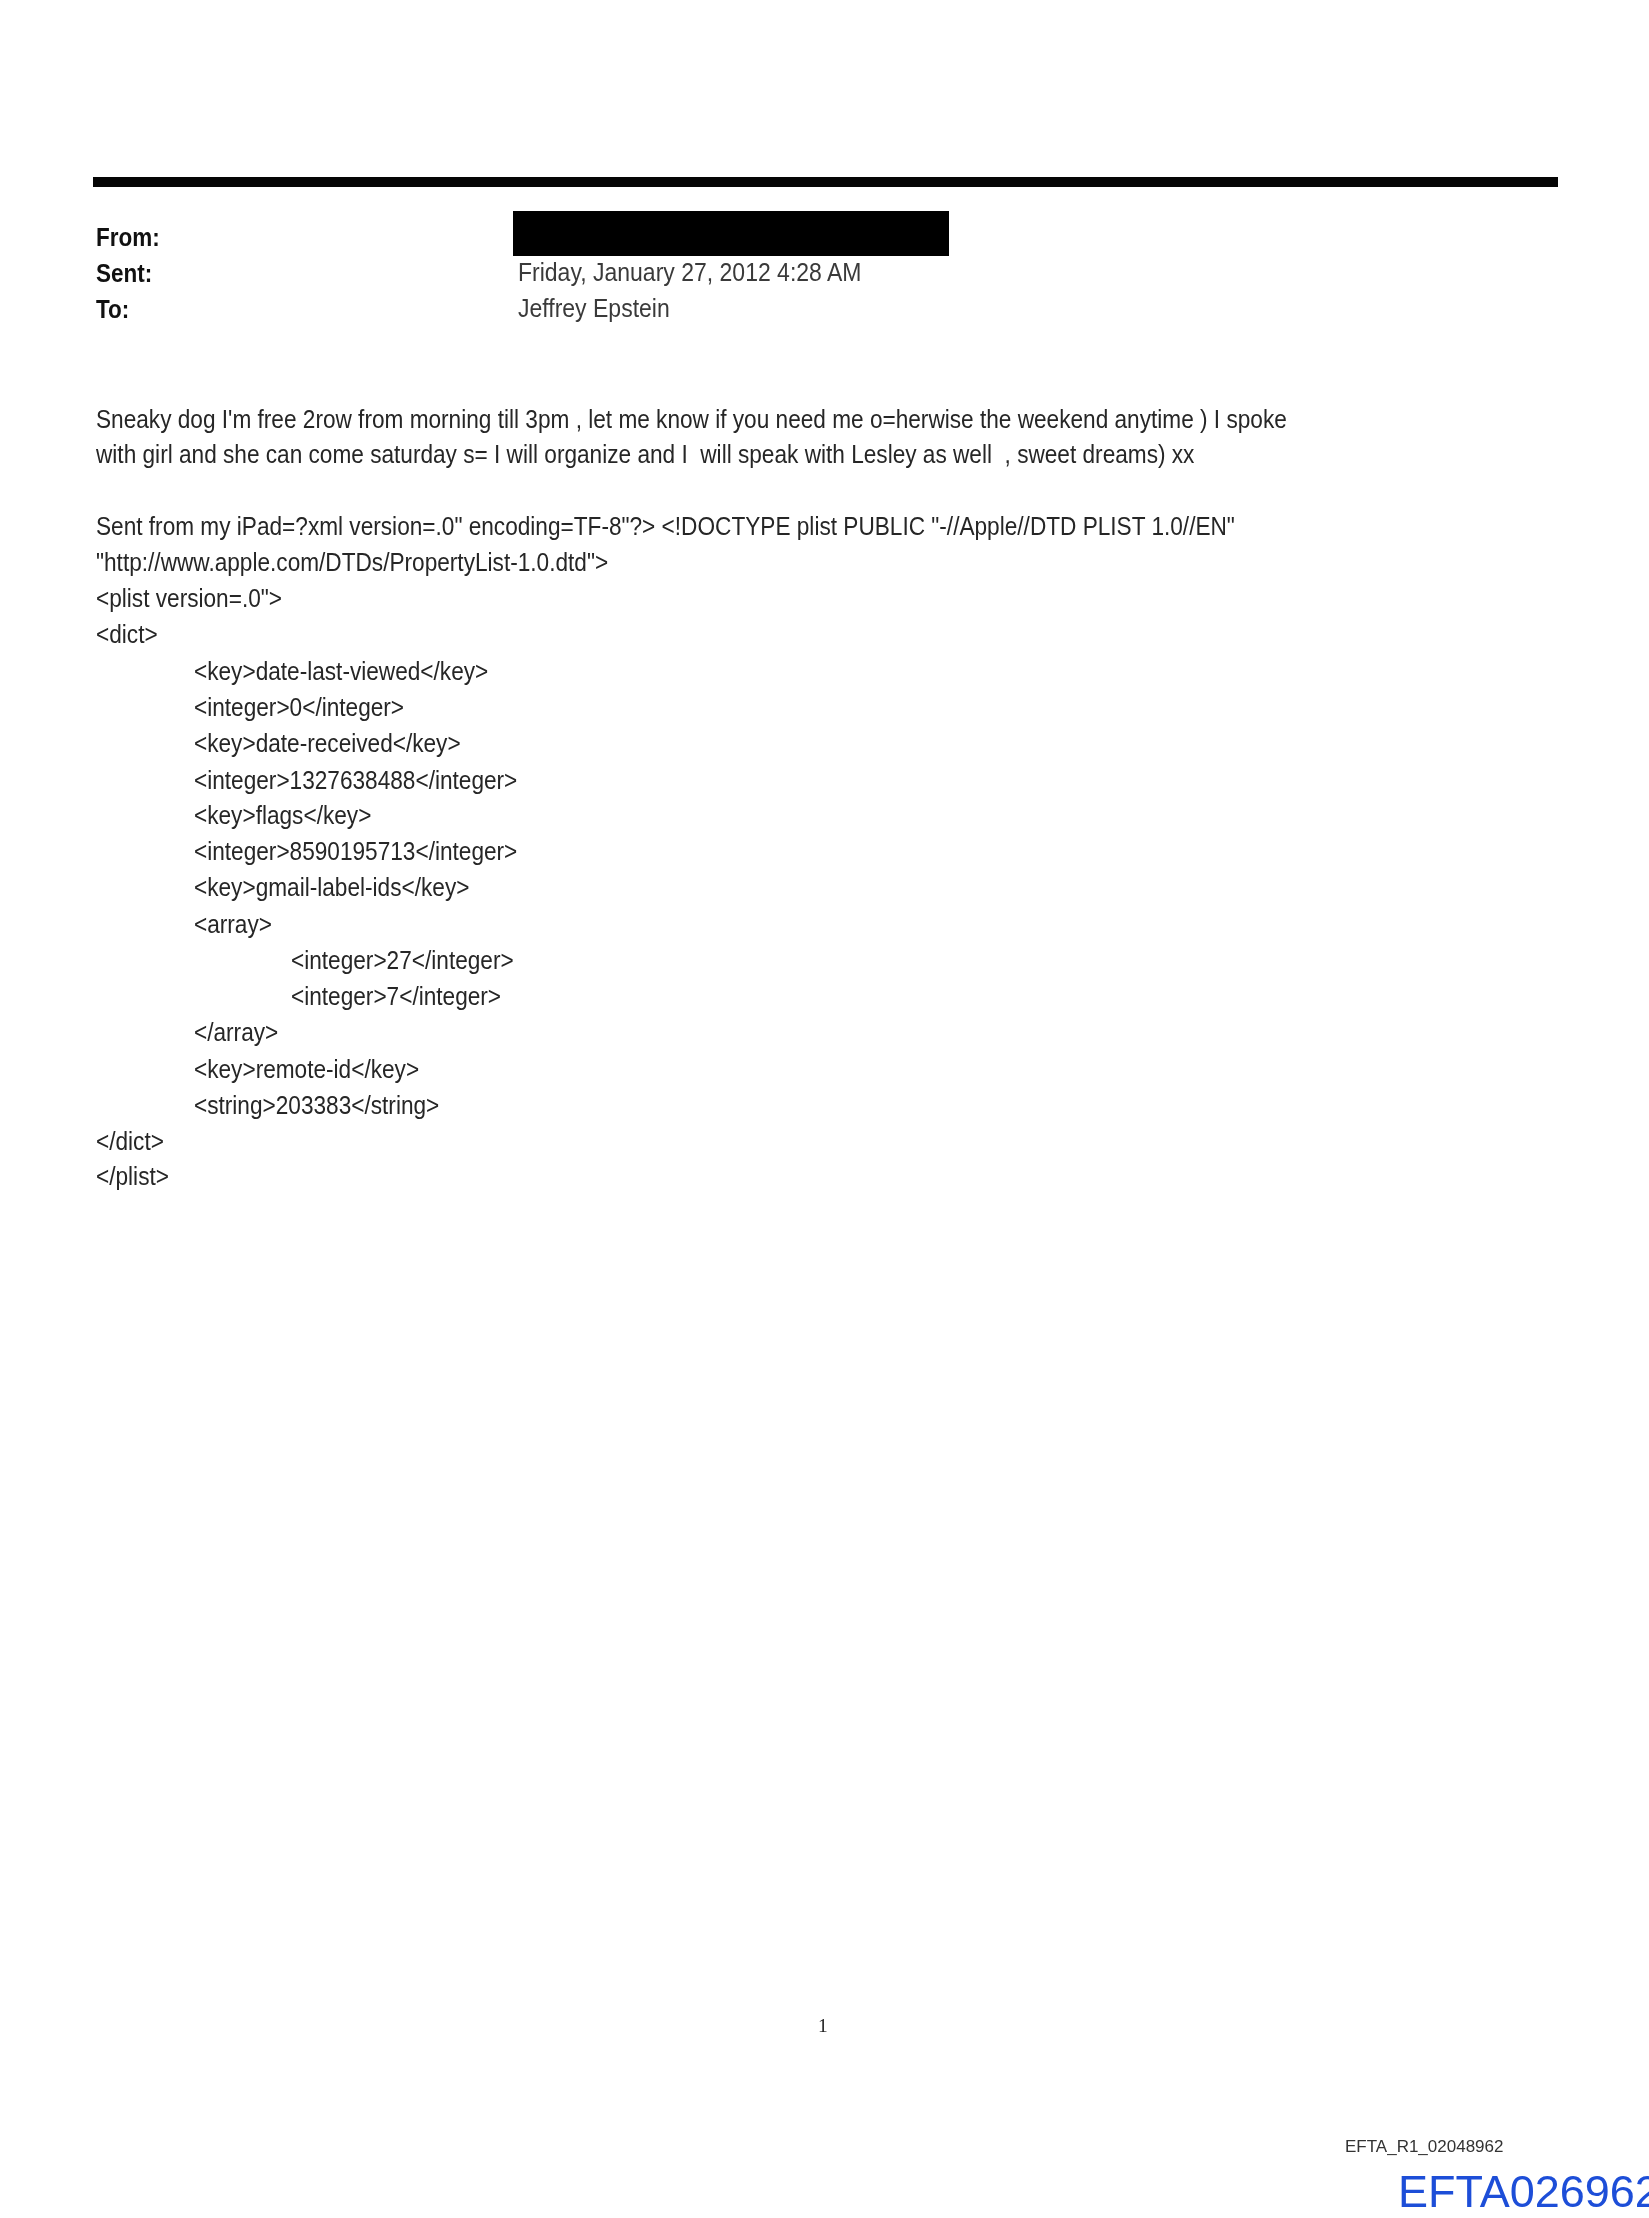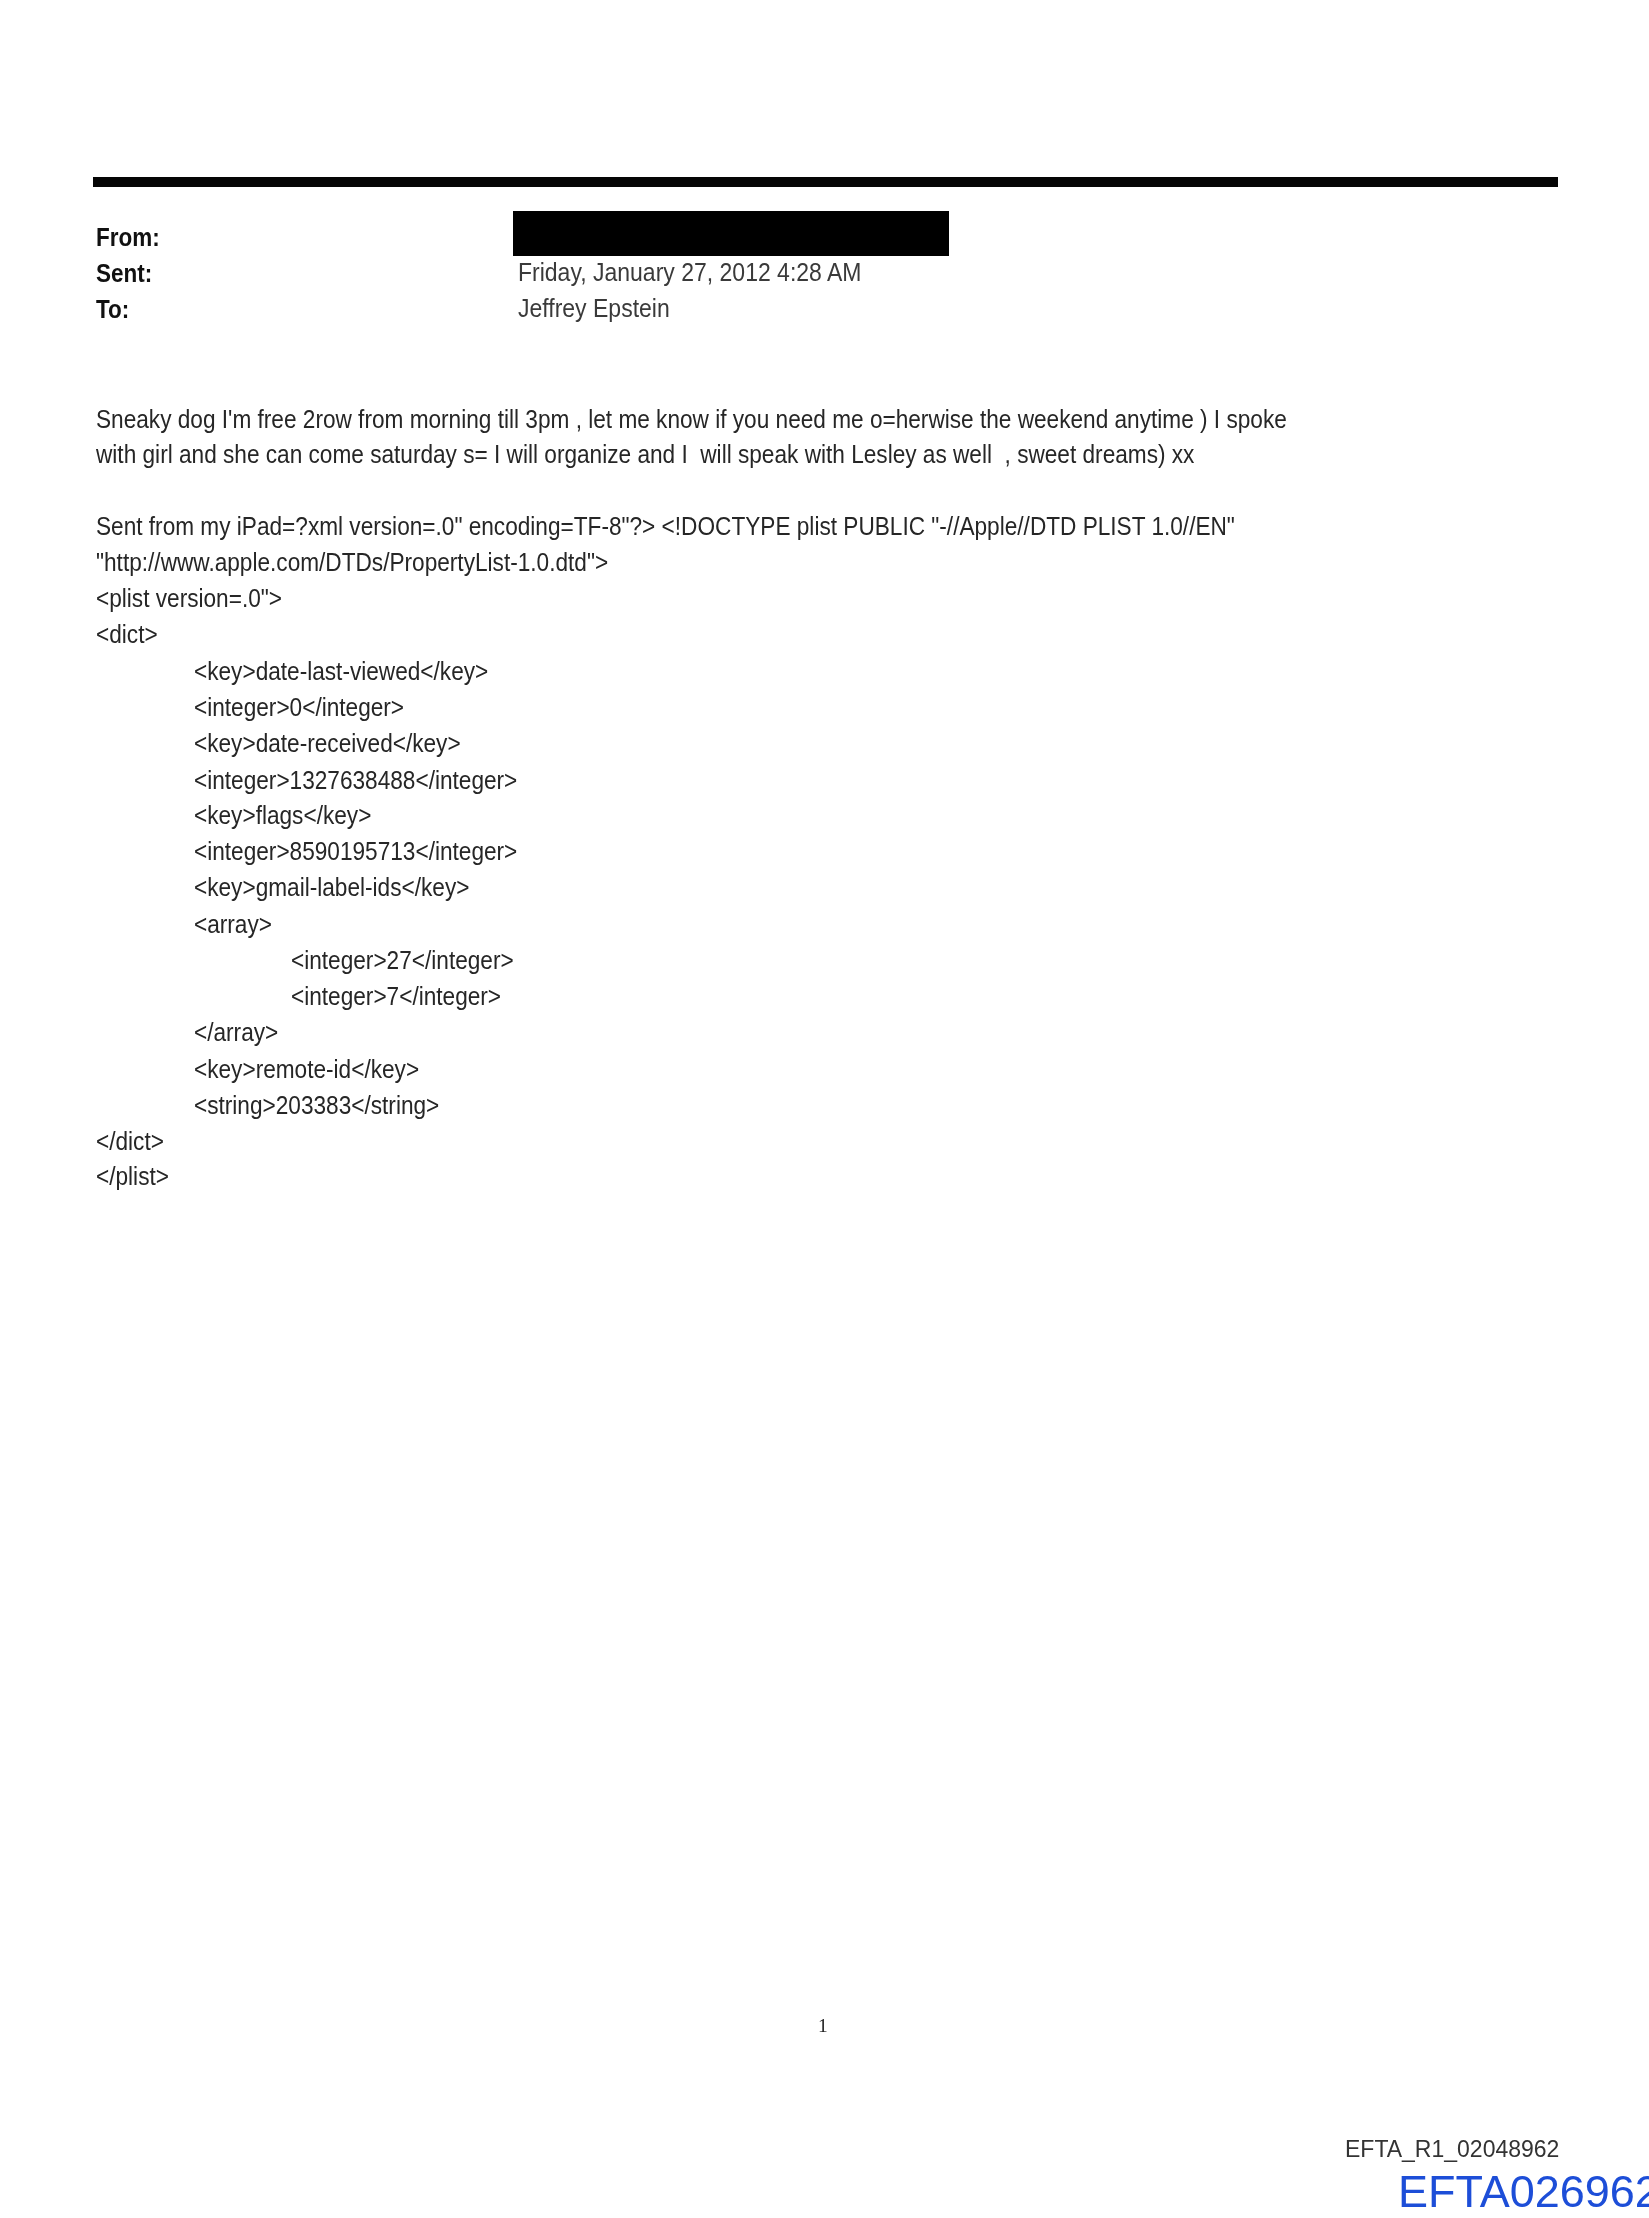--- a/index.html
+++ b/index.html
@@ -70,21 +70,21 @@
       top: 2016px;
       font-family: "Liberation Serif", serif;
       font-size: 19.4px;
       color: #222;
       line-height: 1;
     }
     .footer-id1 {
       position: absolute;
       left: 1345px;
       top: 2138px;
-      font-size: 23px;
+      font-size: 17px;
       color: #333;
       line-height: 1;
       white-space: nowrap;
       filter: blur(0.4px);
     }
     .footer-id2 {
       position: absolute;
       left: 1398px;
       top: 2169px;
       font-size: 45px;

